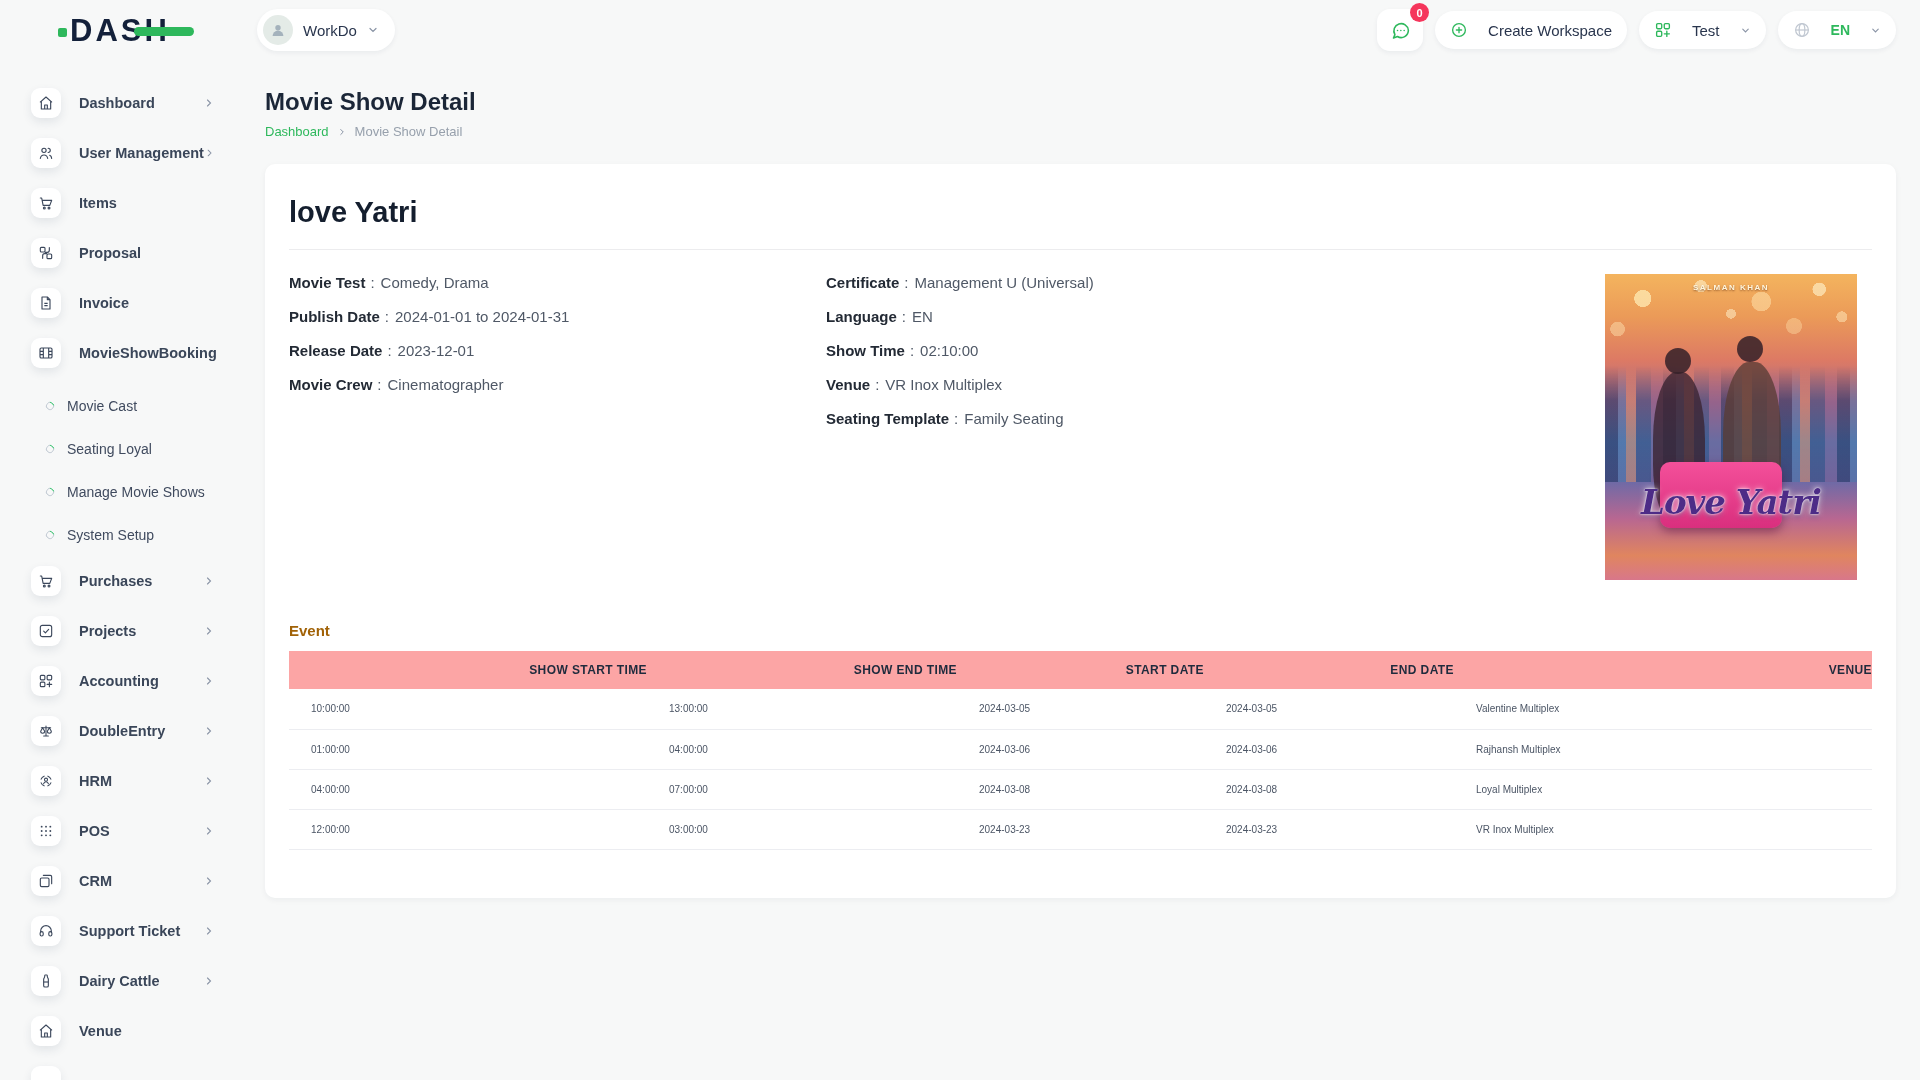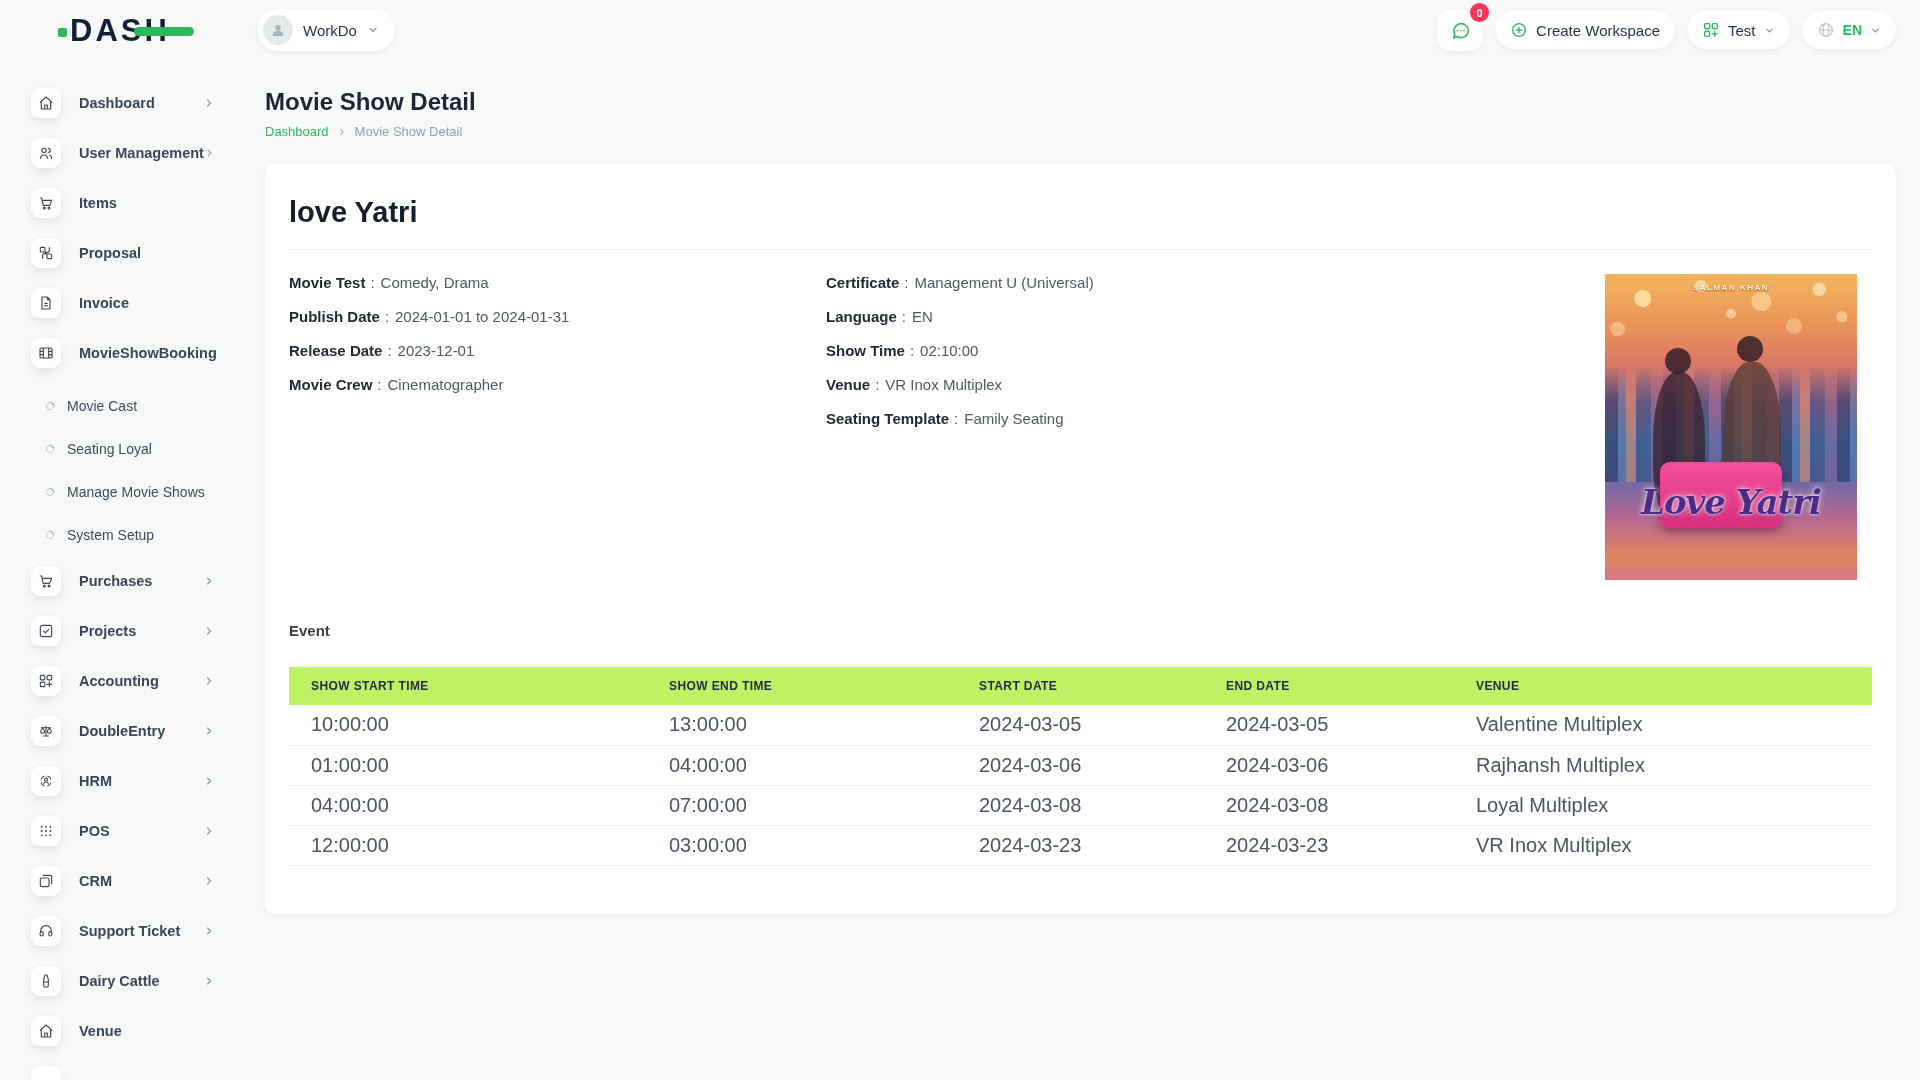--- a/index.html
+++ b/index.html
@@ -24,21 +24,21 @@
   .workspace-pill { height:42px; border-radius:22px; padding:0 16px 0 6px; gap:10px; }
   .avatar { width:30px; height:30px; border-radius:50%; background:#e4ebe7; display:flex; align-items:center; justify-content:center; }
   .pill-label { font-size:15px; font-weight:400; color:#29354d; }
   .topbar-right { margin-left:auto; margin-right:24px; display:flex; align-items:center; gap:12px; }
   .icon-btn.chat { position:relative; width:46px; height:42px; border-radius:13px; justify-content:center; }
   .badge {
     position:absolute; top:-6px; right:-6px; min-width:19px; height:19px; border-radius:10px;
     background:#f5365c; color:#fff; font-size:11px; font-weight:700;
     display:flex; align-items:center; justify-content:center; padding:0 5px;
   }
-  .action-pill { height:38px; border-radius:19px; padding:0 15px; gap:8px;text-align:center; }
+  .action-pill { height:38px; border-radius:19px; padding:0 15px; gap:20px;text-align:center; }
   .lang-label { color:#2eb85c; font-weight:700; font-size:14px; }
   .chev { color:#8a94a6; }
 
   
   .shell { display:flex;padding-left:8px; }
   .sidebar { width:257px; flex:none; padding-top:28px; height:1020px; overflow:hidden; }
   .main { flex:1; padding:28px 24px 0 0; }
 
   
   .side-item { display:flex; align-items:center; margin:0 50px 20px 23px; cursor:pointer; }
@@ -115,29 +115,29 @@
   }
   .poster-title {
     position:absolute; bottom:58px; left:0; right:0; text-align:center;
     font-family:"DejaVu Serif","Liberation Serif",serif; font-style:italic; font-weight:700;
     font-size:34px; color:#4d2c87; letter-spacing:-1px;
     text-shadow:0 0 2px #fff,0 0 6px rgba(255,255,255,.9),0 3px 4px rgba(60,20,90,.45);
   }
 
   
   .event-section { margin-top:42px; }
-  .event-heading { font-size:15px; font-weight:700; color:#404040; margin-bottom:28px; }
+  .event-heading { font-size:15px; font-weight:700; color:#a16207; margin-bottom:12px; }
   table { width:100%; border-collapse:collapse; table-layout:fixed; }
   thead th {
-    background:#bef264; height:38px; text-align:left; padding-left:22px;
+    background:#fca5a5; height:38px; text-align:right; padding-left:22px;
     font-size:12px; font-weight:700; letter-spacing:.4px; color:#1f2b3d; text-transform:uppercase;
   }
   tbody td {
     height:40px; padding-left:22px; border-bottom:1px solid #ecedf1;
-    font-size:20px; color:#4b5565;
+    font-size:10px; color:#4b5565;
   }
 </style>
 </head>
 <body>
 
 <header class="topbar">
   <div class="logo-wrap">
     <div class="logo">
       <span class="logo-dot"></span>
       <span class="logo-text">DASH</span>

